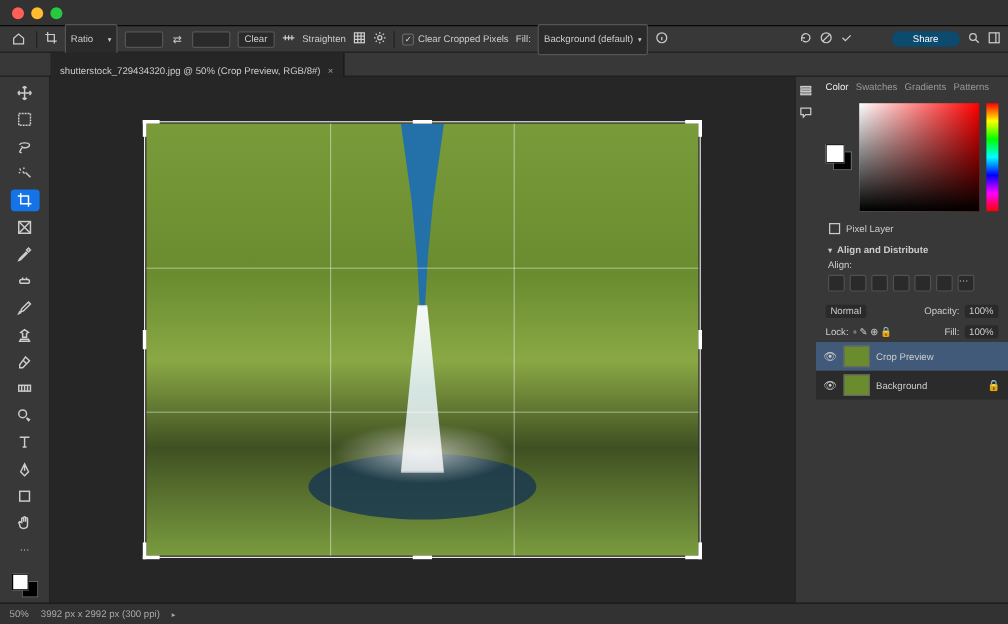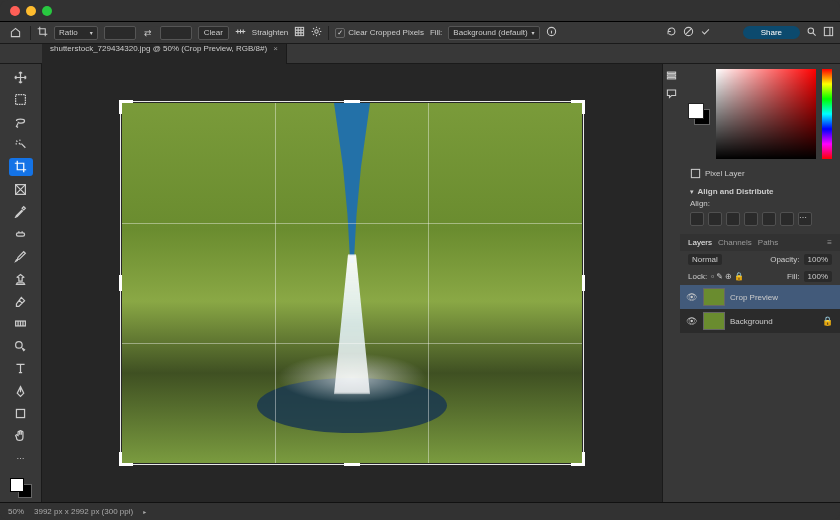--- a/index.html
+++ b/index.html
@@ -5,30 +5,30 @@
 * { margin: 0; padding: 0; box-sizing: border-box; font-family: -apple-system, "Helvetica Neue", Arial, sans-serif; }
 body { width: 840px; height: 520px; background: #323232; color: #ccc; font-size: 9px; overflow: hidden; position: relative; border-radius: 8px; }
 .titlebar { height: 22px; background: #323232; display: flex; align-items: center; padding: 0 10px; border-bottom: 1px solid #000; }
 .traffic { display: flex; gap: 6px; }
 .dot { width: 10px; height: 10px; border-radius: 50%; }
 .titlebar .title { flex: 1; text-align: center; font-size: 11px; color: #ddd; }
 .optbar { height: 22px; background: #383838; display: flex; align-items: center; padding: 0 6px; gap: 6px; border-bottom: 1px solid #1a1a1a; }
 .optbar .home { width: 18px; height: 14px; display:flex; align-items:center; justify-content:center; }
 .crop-ico { width:12px; height:12px; }
 .sep { width:1px; height:14px; background:#222; }
-.sel { background:#2a2a2a; border:1px solid #555; padding:1px 4px; color:#ccc; font-size:8px; height:14px; display:flex; align-items:center; border-radius:2px; }
+.sel { background:#2a2a2a; border:1px solid #555; padding:1px 4px; color:#ccc; font-size:8px; height:26px; display:flex; align-items:center; border-radius:2px; }
 .inp { width:32px; height:14px; background:#2a2a2a; border:1px solid #555; border-radius:2px; }
 .swap { width:12px; display:flex; justify-content:center; }
 .btn { padding:2px 5px; background:#2a2a2a; border:1px solid #555; border-radius:2px; height:14px; display:flex; align-items:center; font-size:8px; }
 .btn-share { background:#0c4a6e; color:white; border:none; padding:2px 18px; border-radius:8px; font-size:8px;text-align:right; }
 .chk { display:flex; align-items:center; gap:3px; font-size:8px; }
 .chkbox { width:10px; height:10px; border:1px solid #666; border-radius:2px; display:flex; align-items:center; justify-content:center; }
 .chkbox.checked::after { content:"✓"; font-size:7px; color:#ddd; }
 .tabbar { height: 20px; background: #383838; display: flex; align-items: center; padding-left: 42px; border-bottom: 1px solid #1a1a1a; }
-.doctab { background:#262626; height:20px; padding:0 8px; display:flex; align-items:flex-start; gap:6px; font-size:8px; border-right:1px solid #1a1a1a; }
+.doctab { background:#262626; height:20px; padding:0 8px; display:flex; align-items:flex-end; gap:6px; font-size:8px; border-right:1px solid #1a1a1a; }
 .doctab .x { color:#999; }
 .main { display:flex; height: calc(520px - 22px - 22px - 20px - 18px); }
 .tools { width: 42px; background:#383838; display:flex; flex-direction:column; align-items:center; padding:4px 0; gap:4px; border-right:1px solid #1a1a1a; }
 .tool { width:24px; height:20px; display:flex; align-items:center; justify-content:center; border-radius:3px; color:#ccc; }
 .tool.active { background:#1473e6; color:white; }
 .tool svg { width:13px; height:13px; }
 .swatch { margin-top:6px; position:relative; width:22px; height:22px; }
 .swatch .fg { position:absolute; width:14px; height:14px; background:white; border:1px solid #000; top:0; left:0; }
 .swatch .bg { position:absolute; width:14px; height:14px; background:black; border:1px solid #666; bottom:0; right:0; }
 .canvas { flex:1; background:#262626; display:flex; align-items:center; justify-content:center; position:relative; overflow:hidden; }
@@ -306,20 +306,26 @@
           <rect x="2" y="3" width="12" height="2"></rect>
           <rect x="2" y="7" width="12" height="2"></rect>
           <rect x="2" y="11" width="12" height="2"></rect>
         </svg></div>
     <div class="ic"><svg class="ico-svg" viewBox="0 0 16 16">
           <path d="M2 3h12v8H8l-3 3v-3H2z"></path>
         </svg></div>
   </div>
 
   <div class="panels">
+    <div class="ptabs">
+      <span class="active">Color</span>
+      <span>Swatches</span>
+      <span>Gradients</span>
+      <span>Patterns</span>
+    </div>
     <div class="colorpanel">
       <div class="fgbg">
         <div class="bg"></div>
           <div class="fg"></div>
       </div>
       <div class="colorfield"></div>
       <div class="huebar"></div>
     </div>
 
     <div class="subsection" style="display:flex;align-items:center;gap:4px">
@@ -338,27 +344,20 @@
         <div class="ai"></div>
         <div class="ai"></div>
         <div class="ai"></div>
         <div class="ai"></div>
         <div class="ai"></div>
         <div class="ai"></div>
         <div class="ai">⋯</div>
       </div>
     </div>
 
-    <div class="layers-header">
-      <span class="active">Layers</span>
-      <span>Channels</span>
-      <span>Paths</span>
-      <div class="spacer"></div>
-      <span>≡</span>
-    </div>
     <div class="layerbar">
       <span class="sel2">Normal</span>
       <div class="spacer"></div>
       <span>Opacity:</span>
       <span class="sel2">100%</span>
     </div>
     <div class="layerbar">
       <span>Lock:</span>
       <span>▫ ✎ ⊕ 🔒</span>
       <div class="spacer"></div>

